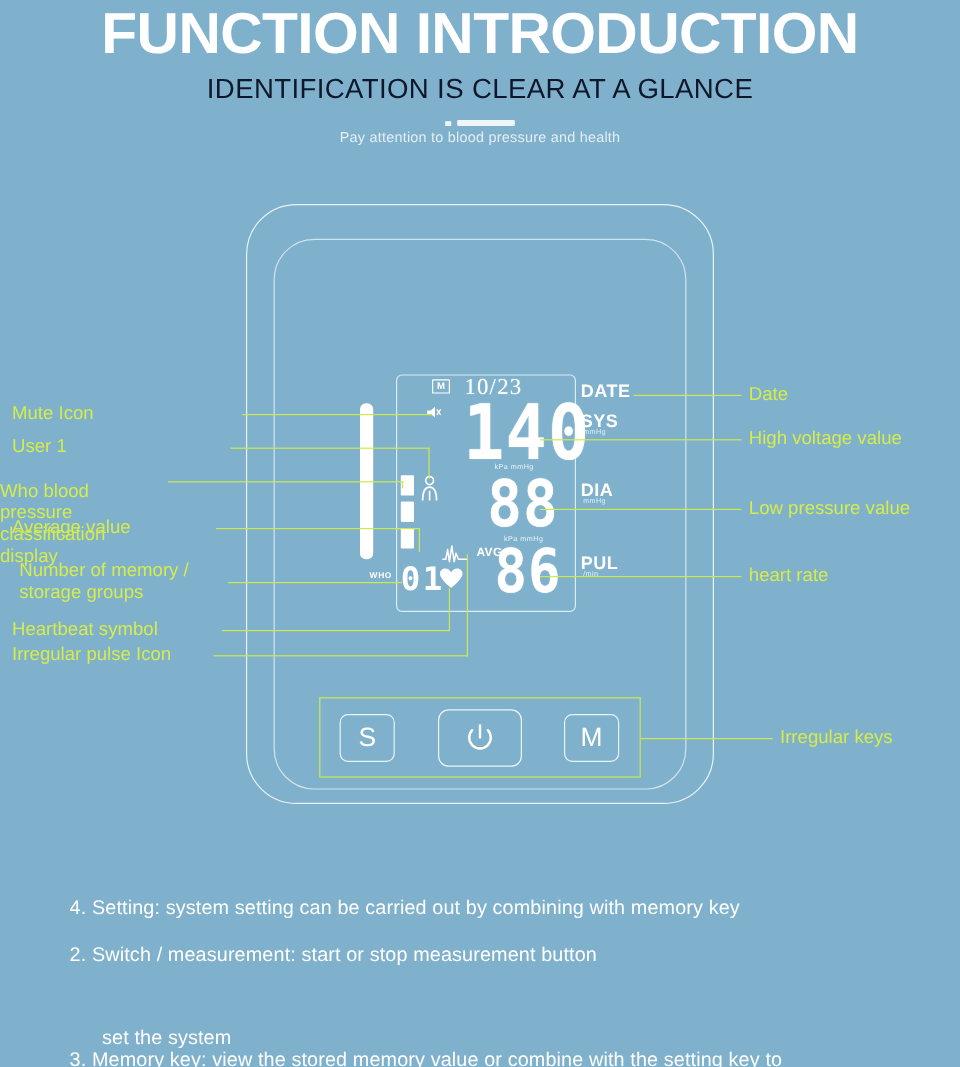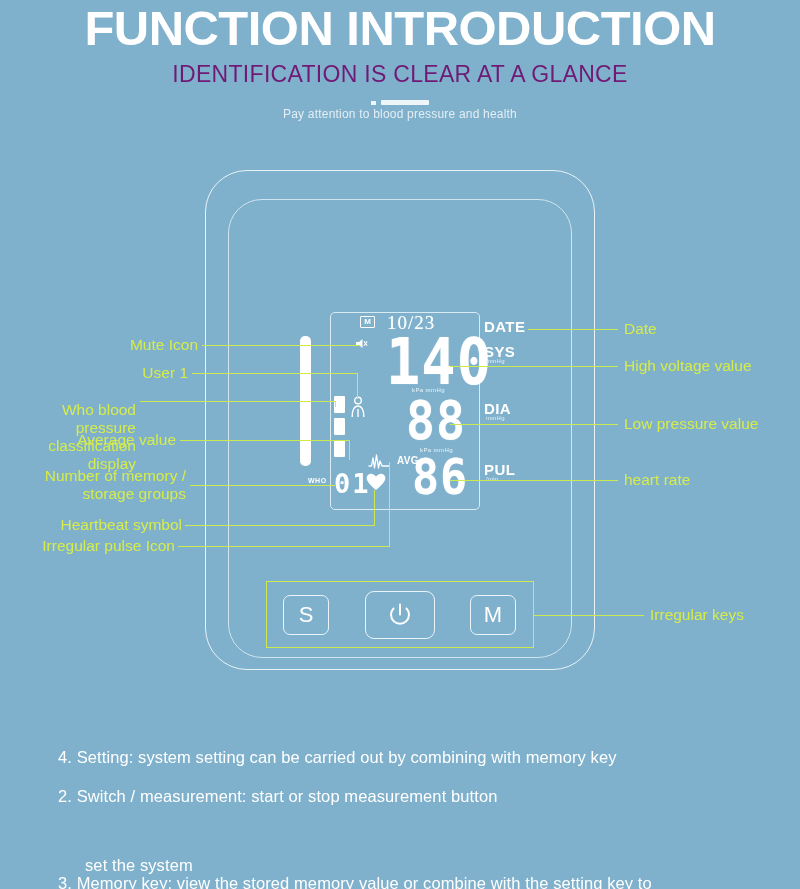--- a/index.html
+++ b/index.html
@@ -16,21 +16,21 @@
     position: absolute; top: 2px; left: 0; width: 800px;
     text-align: center;
     font-size: 48px; font-weight: 700; letter-spacing: -0.5px;
     color: #ffffff; line-height: 54px;
     font-family: "Liberation Sans", sans-serif;
     transform: scaleX(1.02);
   }
   .hdr-sub {
     position: absolute; top: 60px; left: 0; width: 800px;
     text-align: center; font-size: 23px; font-weight: 400;
-    color: #701a75; letter-spacing: 0.3px; line-height: 28px;
+    color: #0f172a; letter-spacing: 0.3px; line-height: 28px;
   }
   .hdr-div { position: absolute; top: 98px; left: 0; width: 800px; height: 10px; }
   .hdr-div .dot {
     position: absolute; left: 371px; top: 3px; width: 5px; height: 4px; background: #eef6fa;
   }
   .hdr-div .bar {
     position: absolute; left: 381px; top: 2px; width: 48px; height: 5px; background: #eef6fa;
     border-radius: 1px;
   }
   .hdr-tag {
@@ -135,21 +135,21 @@
   }
   .btn-s { left: 283px; top: 595px; width: 46px; height: 40px; }
   .btn-p { left: 365px; top: 591px; width: 70px; height: 48px; border-radius: 9px; }
   .btn-m { left: 470px; top: 595px; width: 46px; height: 40px; }
 
   
   .ann {
     position: absolute; color: #d6ec4a; font-size: 15.5px; font-weight: 400;
     line-height: 18px; white-space: pre-line;
   }
-  .ann.r { text-align: right; }
+  .ann.r { }
   .ann.l { text-align: left; }
 
   .line { position: absolute; background: #ccea4e; height: 1.4px; }
   .vline { position: absolute; background: #ccea4e; width: 1.4px; }
 
   
   .foot {
     position: absolute; color: #ffffff; font-size: 16.5px; line-height: 20px;
     letter-spacing: 0.1px;
   }

